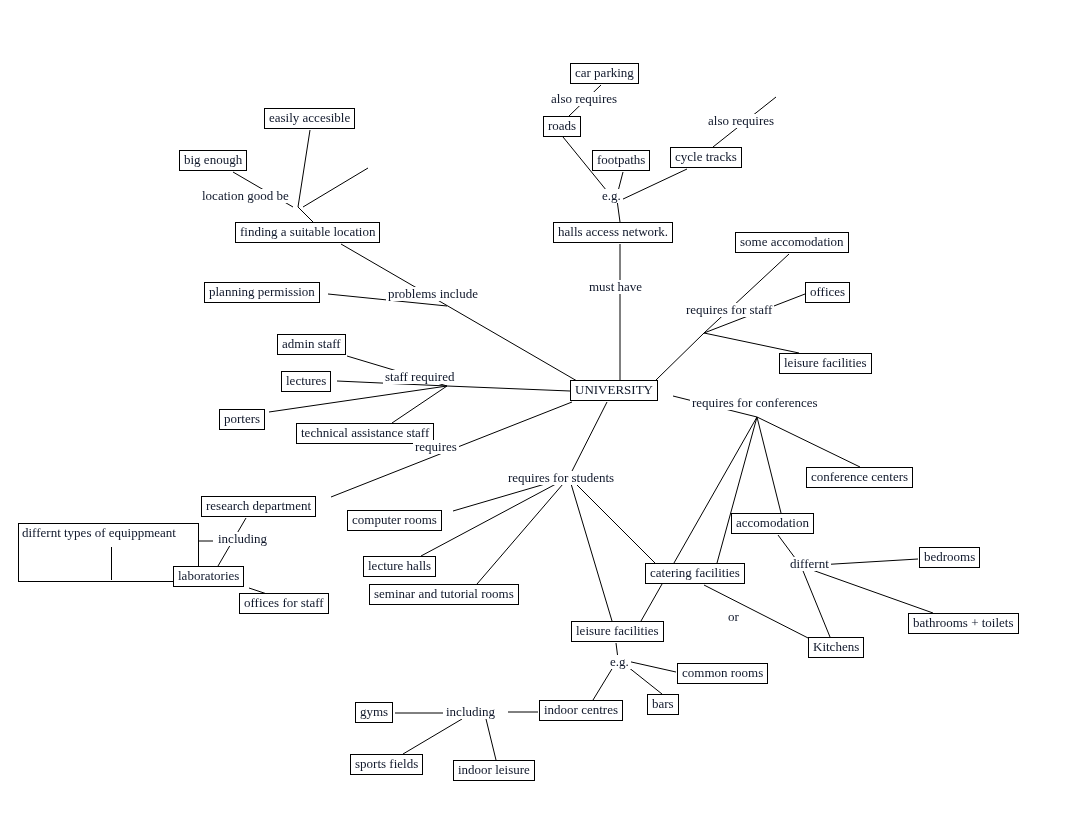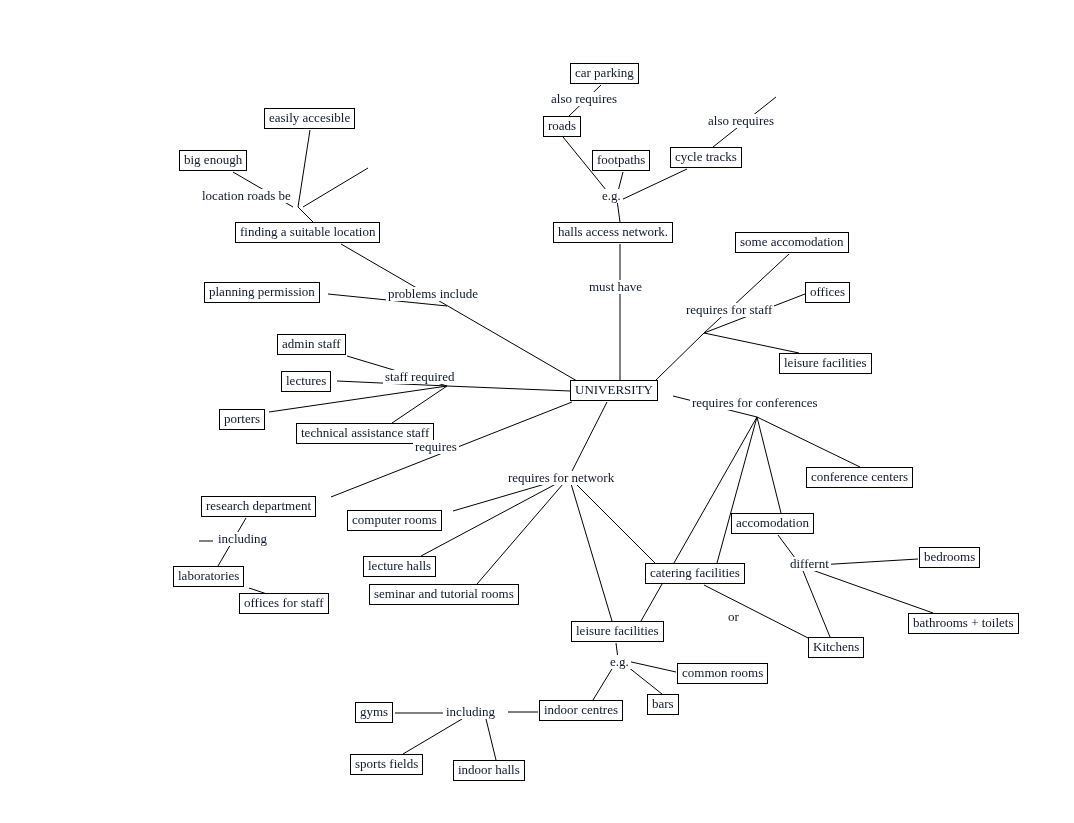--- a/index.html
+++ b/index.html
@@ -91,47 +91,51 @@
   <div class="node" style="left:805px;top:282px">offices</div>
   <div class="node" style="left:277px;top:334px">admin staff</div>
   <div class="node" style="left:779px;top:353px">leisure facilities</div>
   <div class="node" style="left:281px;top:371px">lectures</div>
   <div class="node" style="left:570px;top:380px">UNIVERSITY</div>
   <div class="node" style="left:219px;top:409px">porters</div>
   <div class="node" style="left:296px;top:423px">technical assistance staff</div>
   <div class="node" style="left:806px;top:467px">conference centers</div>
   <div class="node" style="left:201px;top:496px">research department</div>
   <div class="node" style="left:347px;top:510px">computer rooms</div>
+  <div class="node tall" style="left:18px;top:523px">
+    <span>differnt types of equippmeant</span>
+    <span class="vline"></span>
+  </div>
   <div class="node" style="left:731px;top:513px">accomodation</div>
   <div class="node" style="left:363px;top:556px">lecture halls</div>
   <div class="node" style="left:919px;top:547px">bedrooms</div>
   <div class="node" style="left:645px;top:563px">catering facilities</div>
   <div class="node" style="left:173px;top:566px">laboratories</div>
   <div class="node" style="left:369px;top:584px">seminar and tutorial rooms</div>
   <div class="node" style="left:239px;top:593px">offices for staff</div>
   <div class="node" style="left:908px;top:613px">bathrooms + toilets</div>
   <div class="node" style="left:571px;top:621px">leisure facilities</div>
   <div class="node" style="left:808px;top:637px">Kitchens</div>
   <div class="node" style="left:677px;top:663px">common rooms</div>
   <div class="node" style="left:647px;top:694px">bars</div>
   <div class="node" style="left:539px;top:700px">indoor centres</div>
   <div class="node" style="left:355px;top:702px">gyms</div>
   <div class="node" style="left:350px;top:754px">sports fields</div>
-  <div class="node" style="left:453px;top:760px">indoor halls</div>
+  <div class="node" style="left:453px;top:760px">indoor leisure</div>
 
   <div class="elabel" style="left:549px;top:92px">also requires</div>
   <div class="elabel" style="left:706px;top:114px">also requires</div>
-  <div class="elabel" style="left:200px;top:189px">location roads be</div>
+  <div class="elabel" style="left:200px;top:189px">location good be</div>
   <div class="elabel" style="left:600px;top:189px">e.g.</div>
   <div class="elabel" style="left:587px;top:280px">must have</div>
   <div class="elabel" style="left:684px;top:303px">requires for staff</div>
   <div class="elabel" style="left:386px;top:287px">problems include</div>
   <div class="elabel" style="left:383px;top:370px">staff required</div>
   <div class="elabel" style="left:690px;top:396px">requires for conferences</div>
   <div class="elabel" style="left:413px;top:440px">requires</div>
-  <div class="elabel" style="left:506px;top:471px">requires for network</div>
+  <div class="elabel" style="left:506px;top:471px">requires for students</div>
   <div class="elabel" style="left:216px;top:532px">including</div>
   <div class="elabel" style="left:788px;top:557px">differnt</div>
   <div class="elabel" style="left:726px;top:610px">or</div>
   <div class="elabel" style="left:608px;top:655px">e.g.</div>
   <div class="elabel" style="left:444px;top:705px">including</div>
 
 </div>
 
 </body></html>

